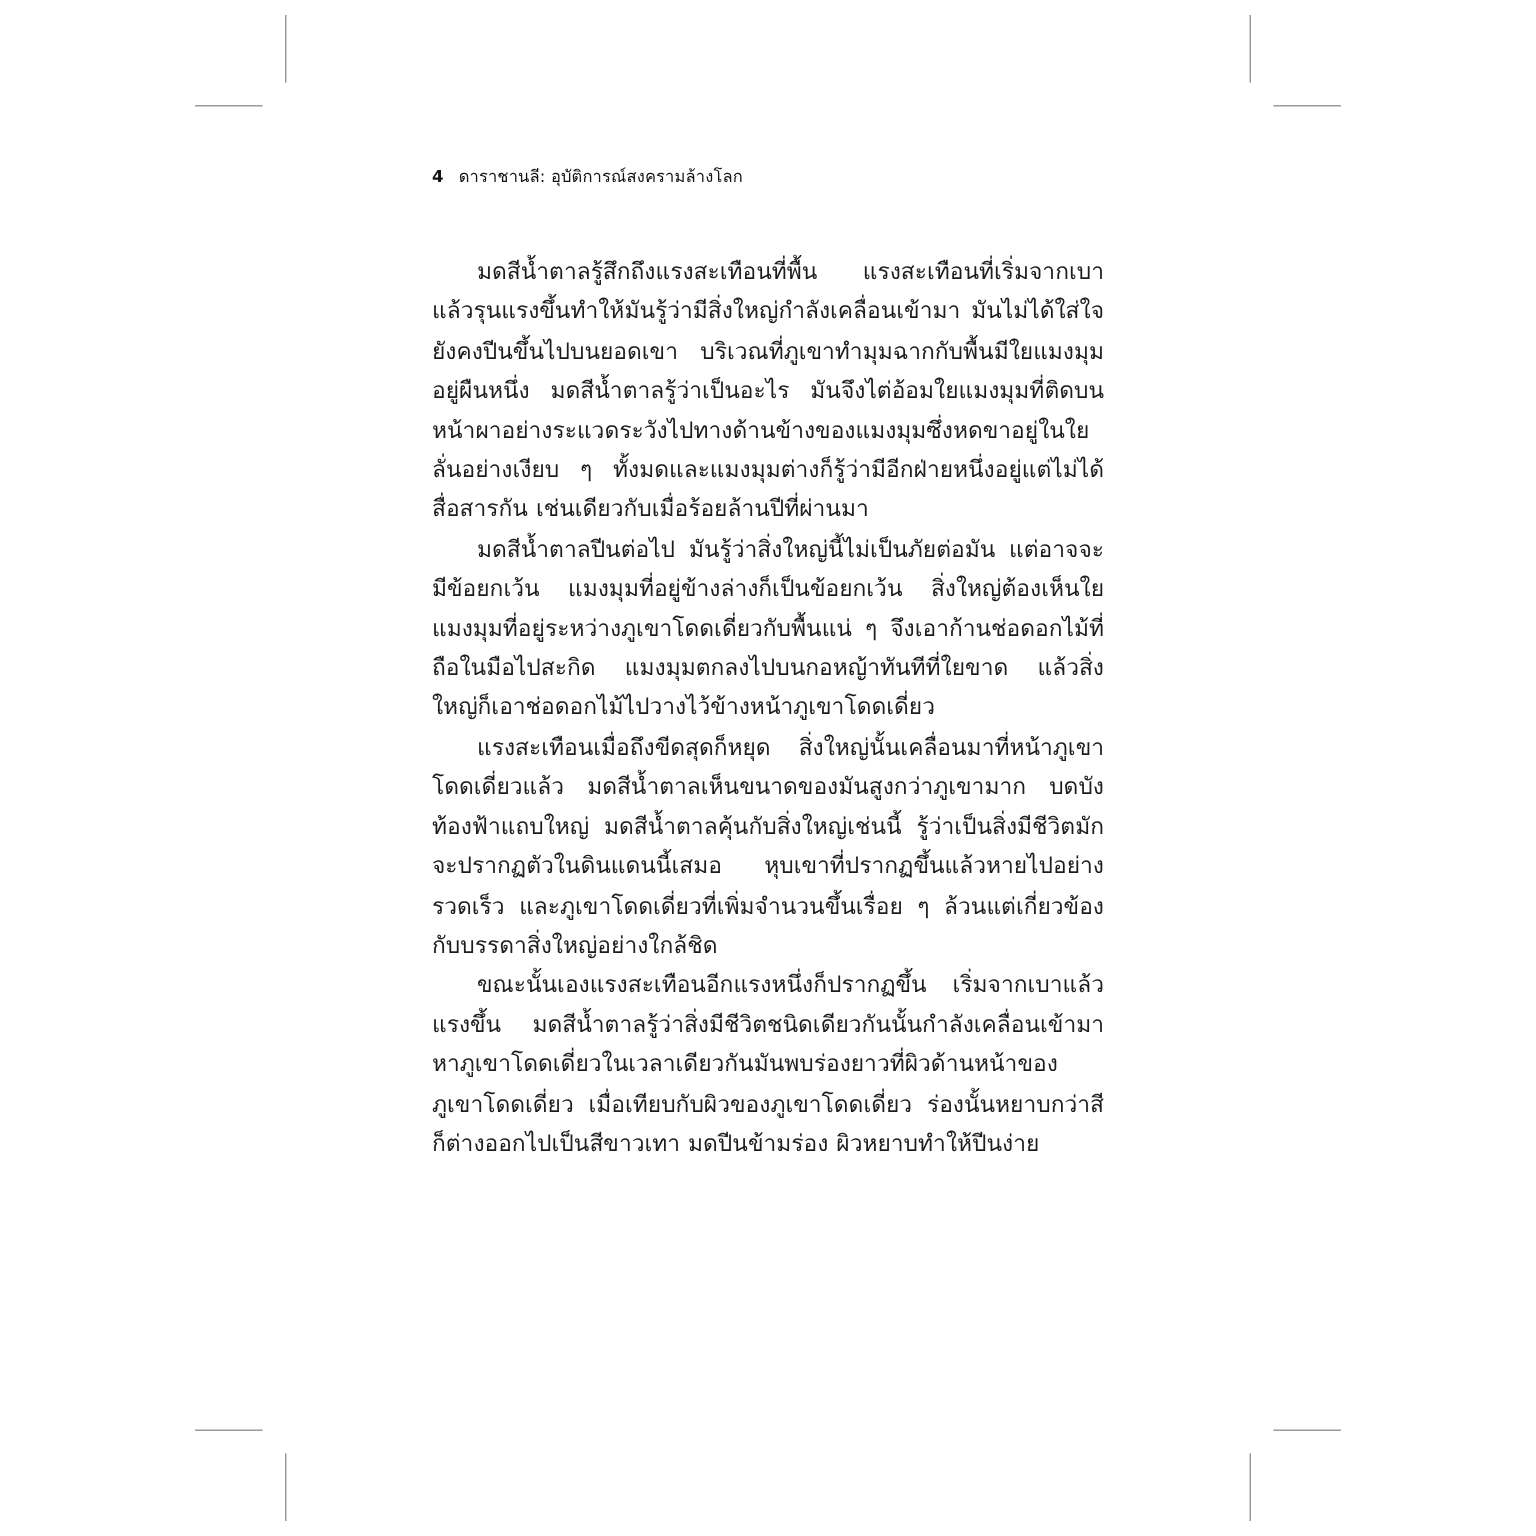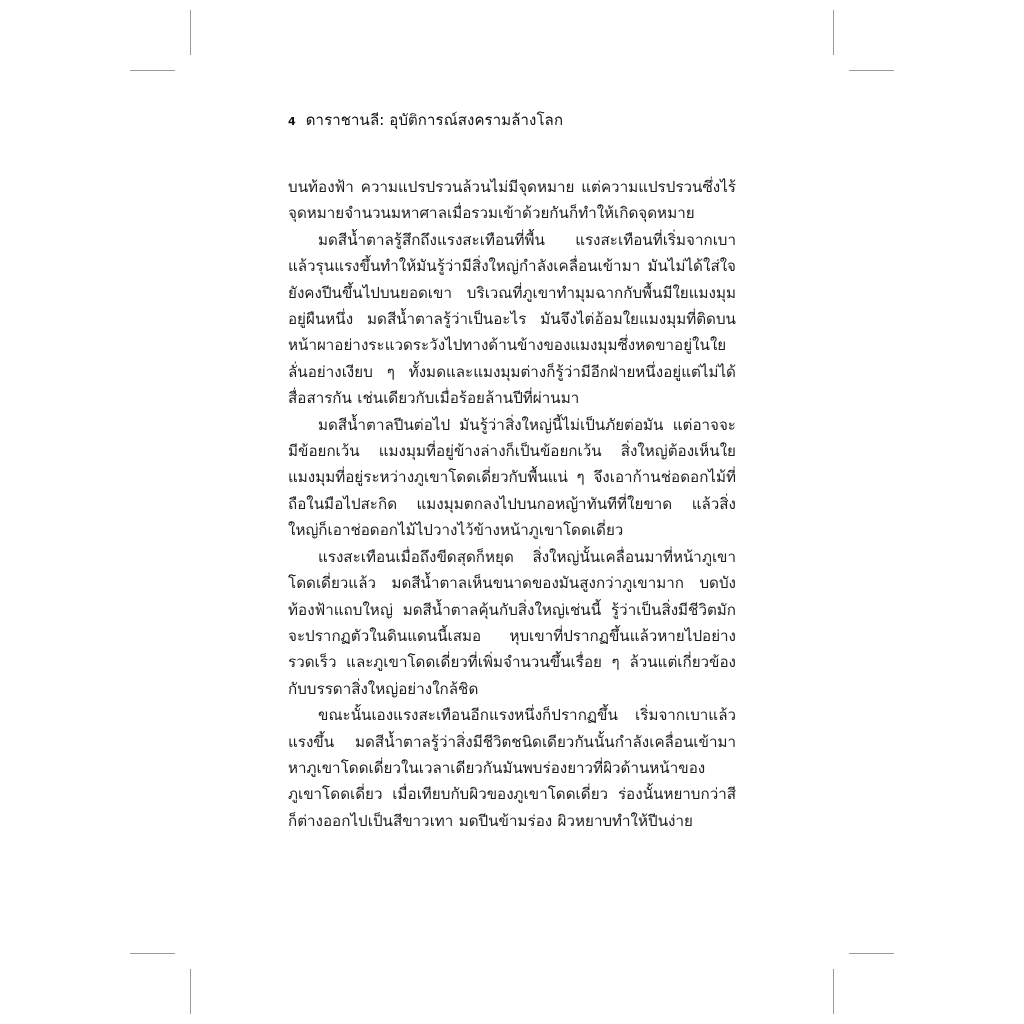--- a/index.html
+++ b/index.html
@@ -67,21 +67,21 @@
     color: #121212;
     margin-bottom: 42px;
     letter-spacing: 0.1px;
   }
   .running-head .folio {
     font-weight: 700;
     margin-right: 10px;
     font-size: 11px;
   }
   .running-head .title {
-    font-size: 15px;
+    font-size: 11px;
   }
 
   .body-text p {
     margin: 0;
     font-size: 15.2px;
     line-height: 26.4px;
     text-align: justify;
     text-justify: inter-word;
     word-spacing: 0.5px;
     color: #1c1c1c;
@@ -114,20 +114,19 @@
 </div>
 
 <div class="page">
 
   <div class="running-head">
     <span class="folio">4</span>
     <span class="title">ดาราชานลี: อุบัติการณ์สงครามล้างโลก</span>
   </div>
 
   <div class="body-text">
-    <p>บนท้องฟ้า ความแปรปรวนล้วนไม่มีจุดหมาย แต่ความแปรปรวนซึ่งไร้จุดหมายจำนวนมหาศาลเมื่อรวมเข้าด้วยกันก็ทำให้เกิดจุดหมาย</p>
     <p class="indent">มดสีน้ำตาลรู้สึกถึงแรงสะเทือนที่พื้น แรงสะเทือนที่เริ่มจากเบาแล้วรุนแรงขึ้นทำให้มันรู้ว่ามีสิ่งใหญ่กำลังเคลื่อนเข้ามา มันไม่ได้ใส่ใจ ยังคงปีนขึ้นไปบนยอดเขา บริเวณที่ภูเขาทำมุมฉากกับพื้นมีใยแมงมุมอยู่ผืนหนึ่ง มดสีน้ำตาลรู้ว่าเป็นอะไร มันจึงไต่อ้อมใยแมงมุมที่ติดบนหน้าผาอย่างระแวดระวังไปทางด้านข้างของแมงมุมซึ่งหดขาอยู่ในใยลั่นอย่างเงียบ ๆ ทั้งมดและแมงมุมต่างก็รู้ว่ามีอีกฝ่ายหนึ่งอยู่แต่ไม่ได้สื่อสารกัน เช่นเดียวกับเมื่อร้อยล้านปีที่ผ่านมา</p>
     <p class="indent">มดสีน้ำตาลปีนต่อไป มันรู้ว่าสิ่งใหญ่นี้ไม่เป็นภัยต่อมัน แต่อาจจะมีข้อยกเว้น แมงมุมที่อยู่ข้างล่างก็เป็นข้อยกเว้น สิ่งใหญ่ต้องเห็นใยแมงมุมที่อยู่ระหว่างภูเขาโดดเดี่ยวกับพื้นแน่ ๆ จึงเอาก้านช่อดอกไม้ที่ถือในมือไปสะกิด แมงมุมตกลงไปบนกอหญ้าทันทีที่ใยขาด แล้วสิ่งใหญ่ก็เอาช่อดอกไม้ไปวางไว้ข้างหน้าภูเขาโดดเดี่ยว</p>
     <p class="indent">แรงสะเทือนเมื่อถึงขีดสุดก็หยุด สิ่งใหญ่นั้นเคลื่อนมาที่หน้าภูเขาโดดเดี่ยวแล้ว มดสีน้ำตาลเห็นขนาดของมันสูงกว่าภูเขามาก บดบังท้องฟ้าแถบใหญ่ มดสีน้ำตาลคุ้นกับสิ่งใหญ่เช่นนี้ รู้ว่าเป็นสิ่งมีชีวิตมักจะปรากฏตัวในดินแดนนี้เสมอ หุบเขาที่ปรากฏขึ้นแล้วหายไปอย่างรวดเร็ว และภูเขาโดดเดี่ยวที่เพิ่มจำนวนขึ้นเรื่อย ๆ ล้วนแต่เกี่ยวข้องกับบรรดาสิ่งใหญ่อย่างใกล้ชิด</p>
     <p class="indent">ขณะนั้นเองแรงสะเทือนอีกแรงหนึ่งก็ปรากฏขึ้น เริ่มจากเบาแล้วแรงขึ้น มดสีน้ำตาลรู้ว่าสิ่งมีชีวิตชนิดเดียวกันนั้นกำลังเคลื่อนเข้ามาหาภูเขาโดดเดี่ยวในเวลาเดียวกันมันพบร่องยาวที่ผิวด้านหน้าของภูเขาโดดเดี่ยว เมื่อเทียบกับผิวของภูเขาโดดเดี่ยว ร่องนั้นหยาบกว่าสีก็ต่างออกไปเป็นสีขาวเทา มดปีนข้ามร่อง ผิวหยาบทำให้ปีนง่าย</p>
   </div>
 
 </div>
 
 </body></html>

